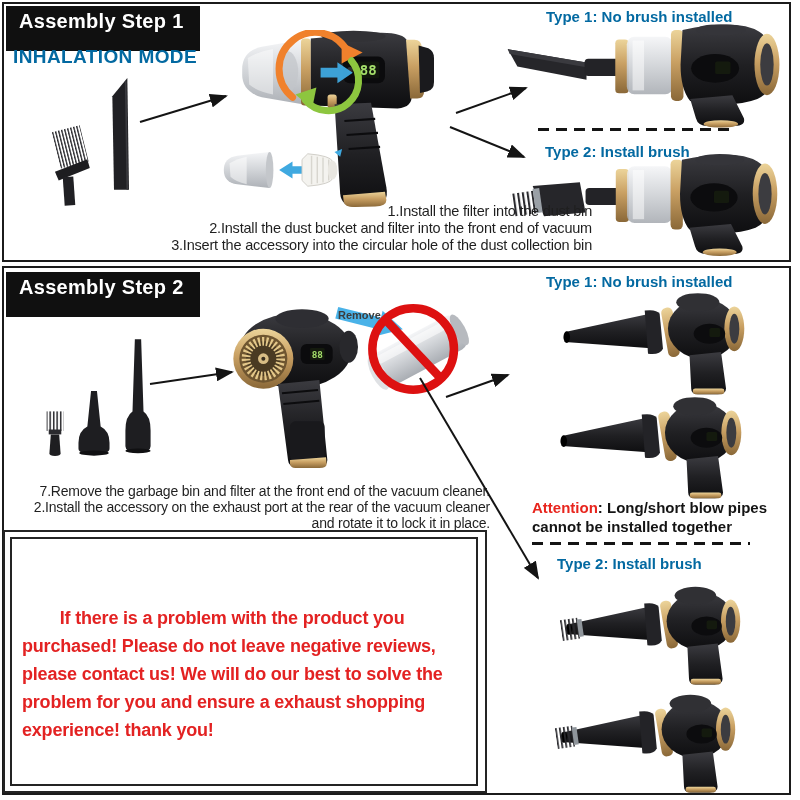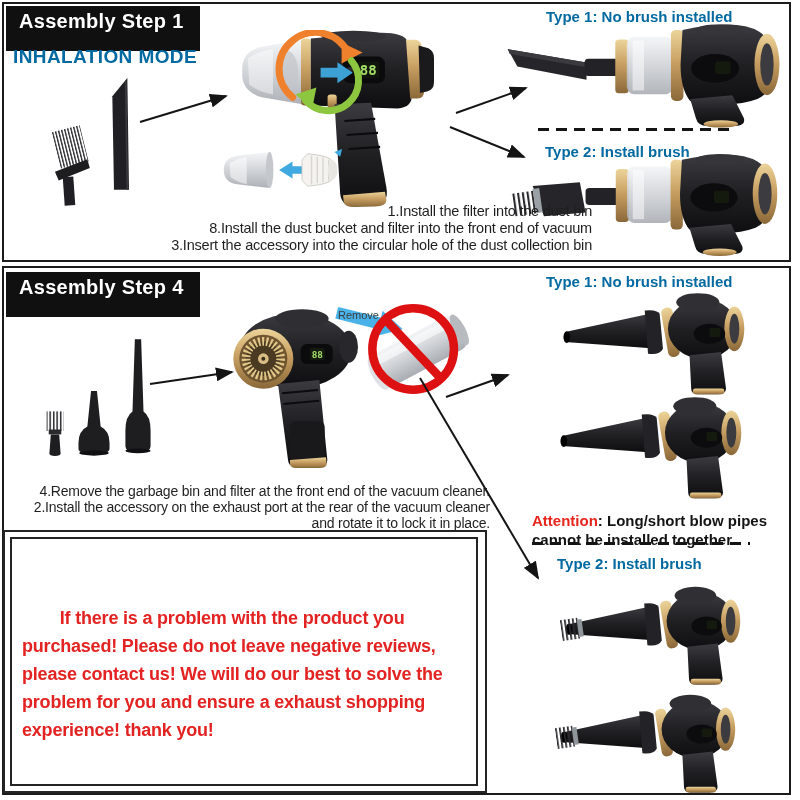--- a/index.html
+++ b/index.html
@@ -7,26 +7,26 @@
         font-family:"Liberation Sans",sans-serif;color:#1c1c1c;}
   .sec{position:absolute;border:2px solid #1b1b1b;background:transparent;}
   .hdr{position:absolute;background:#101010;color:#fff;font-size:20px;font-weight:bold;
        padding:4px 16px 18px 13px;letter-spacing:.3px;z-index:3;}
   .mode{position:absolute;font-size:19px;font-weight:bold;color:#0369a1;letter-spacing:.4px;z-index:3;}
   .instr{position:absolute;font-size:14.5px;line-height:17px;letter-spacing:-0.2px;color:#1f1f1f;z-index:3;text-align:right;}
   .instr div{white-space:normal;}
   .tlabel{position:absolute;font-size:15px;font-weight:bold;color:#0369a1;z-index:3;}
   .dash{position:absolute;height:3px;z-index:3;
         background:repeating-linear-gradient(90deg,#141414 0 11px,transparent 11px 18px);}
-  .attention{position:absolute;width:248px;font-size:15px;font-weight:bold;line-height:19px;color:#141414;z-index:3;margin-top:13px;}
+  .attention{position:absolute;width:248px;font-size:15px;font-weight:bold;line-height:19px;color:#141414;z-index:3;}
   .attention .red{color:#e8251d;}
   .noticebox{position:absolute;border:2px solid #242424;z-index:2;}
   .notice-text{position:absolute;width:446px;font-size:18px;font-weight:bold;line-height:28px;
                color:#e32222;text-indent:2.1em;letter-spacing:-0.2px;z-index:3;}
-  .remove-lbl{position:absolute;font-size:11px;font-weight:normal;color:#3c3c3c;z-index:5;}
+  .remove-lbl{position:absolute;font-size:11px;font-weight:bold;color:#3c3c3c;z-index:5;}
   svg.ill{position:absolute;z-index:2;}
   #arrows{position:absolute;left:0;top:0;z-index:4;pointer-events:none;}
 </style>
 </head>
 <body>
 
 <div id="page">
 
   <svg width="0" height="0" style="position:absolute" aria-hidden="true">
     <defs>
@@ -221,35 +221,35 @@
     </svg>
   <svg class="ill" style="left:238px;top:30px;" width="210" height="182">
       <use href="#vac-side"></use>
     </svg>
   <svg class="ill" style="left:220px;top:148px;" width="124" height="44">
       <use href="#bucket-small"></use>
     </svg>
 
   <div class="instr" style="left:12px;top:203px;width:580px;">
     <div>1.Install the filter into the dust bin</div>
-    <div>8.Install the dust bucket and filter into the front end of vacuum</div>
+    <div>2.Install the dust bucket and filter into the front end of vacuum</div>
     <div>3.Insert the accessory into the circular hole of the dust collection bin</div>
   </div>
 
   <div class="tlabel" style="left:546px;top:8px;"><span>Type 1: No brush installed</span></div>
   <svg class="ill" style="left:502px;top:24px;" width="288" height="104">
       <use href="#vac-crevice"></use>
     </svg>
   <div class="dash" style="left:538px;top:128px;width:196px;"></div>
   <div class="tlabel" style="left:545px;top:143px;"><span>Type 2: Install brush</span></div>
   <svg class="ill" style="left:502px;top:154px;" width="288" height="102">
       <use href="#vac-brush"></use>
     </svg>
 
-  <div class="hdr" style="left:6px;top:272px;"><span>Assembly Step 4</span></div>
+  <div class="hdr" style="left:6px;top:272px;"><span>Assembly Step 2</span></div>
 
   <svg class="ill" style="left:42px;top:410px;" width="26" height="46">
       <use href="#tool-brush-small"></use>
     </svg>
   <svg class="ill" style="left:76px;top:388px;" width="36" height="68">
       <use href="#tool-nozzle-short"></use>
     </svg>
   <svg class="ill" style="left:122px;top:336px;" width="32" height="118">
       <use href="#tool-nozzle-long"></use>
     </svg>
@@ -262,21 +262,21 @@
       <rect x="2" y="11" width="44" height="12" fill="#49b2e8"></rect>
       <polygon points="46,4 70,17 46,30" fill="#49b2e8"></polygon>
     </g>
   </svg>
   <div class="remove-lbl" style="left:338px;top:309px;"><span>Remove</span></div>
   <svg class="ill" style="left:350px;top:298px;" width="128" height="102">
       <use href="#bucket-crossed"></use>
     </svg>
 
   <div class="instr" style="left:12px;top:483px;width:478px;font-size:14px;line-height:16px;">
-    <div>4.Remove the garbage bin and filter at the front end of the vacuum cleaner.</div>
+    <div>7.Remove the garbage bin and filter at the front end of the vacuum cleaner.</div>
     <div>2.Install the accessory on the exhaust port at the rear of the vacuum cleaner and rotate it to lock it in place.</div>
   </div>
 
   <div class="tlabel" style="left:546px;top:273px;"><span>Type 1: No brush installed</span></div>
   <svg class="ill" style="left:552px;top:284px;" width="212" height="112">
       <use href="#blower-plain"></use>
     </svg>
   <svg class="ill" style="left:548px;top:388px;" width="214" height="112">
       <use href="#blower-plain"></use>
     </svg>

